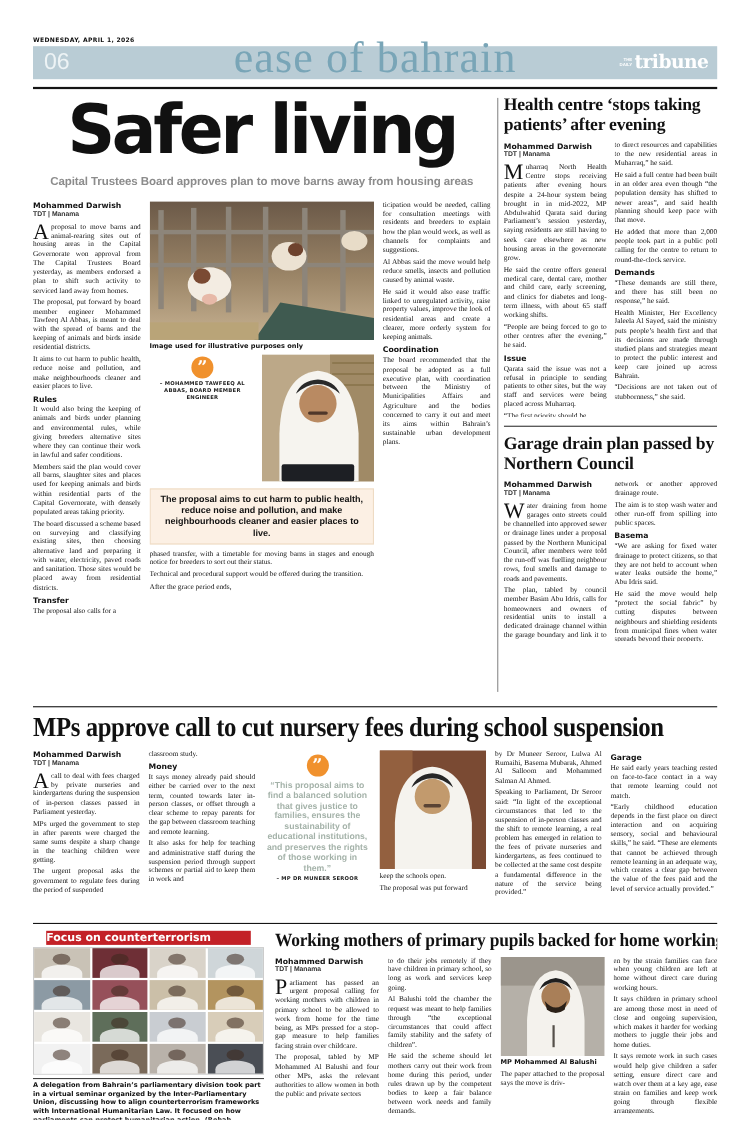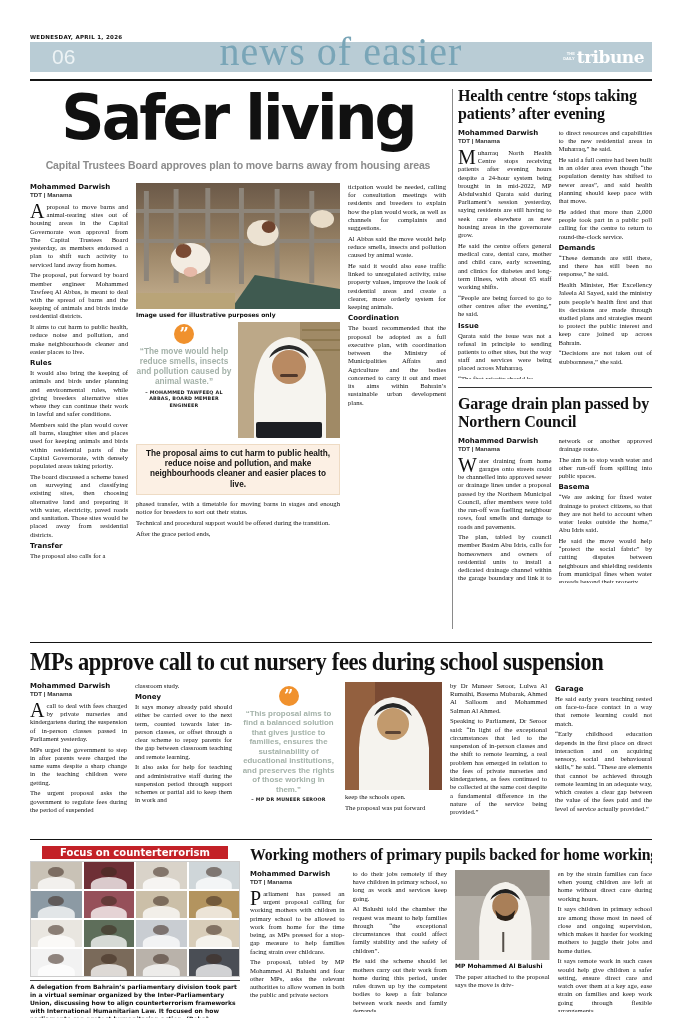--- a/index.html
+++ b/index.html
@@ -2,21 +2,21 @@
 <html><head>
 <meta charset="utf-8">
 <style>
   *{margin:0;padding:0;box-sizing:border-box}
   html,body{background:#888}
   .page{width:682px;height:1024px;margin:0 auto;background:#fff;padding:34px 30px 0;overflow:hidden;position:relative;font-family:"Liberation Serif",serif;color:#111}
 
   
   .date-line{font:bold 5.5px "DejaVu Sans",sans-serif;letter-spacing:.3px;margin-bottom:2px}
   .masthead-bar{position:relative;height:30px;background:#b9ccd5;display:flex;align-items:center}
-  .page-num{font:normal 21px "Liberation Sans",sans-serif;color:#edf3f5;margin-left:22px}
+  .page-num{font:normal 21px "Liberation Sans",sans-serif;color:#edf3f5;margin-left:10px}
   .masthead{position:absolute;left:50%;top:-10px;transform:translateX(-50%);font:normal 40px/1 "Liberation Serif",serif;color:#79a5b7;letter-spacing:1px;white-space:nowrap}
   .logo{margin-left:auto;margin-right:8px;display:flex;align-items:center;gap:2px;color:#fff}
   .logo-stack{font:bold 4px/1.15 "Liberation Sans",sans-serif;text-align:right}
   .logo-name{font:bold 17px/1 "DejaVu Serif",serif;letter-spacing:-.5px}
   .top-rule{height:2px;background:#151515;margin-top:7px}
 
   
   .flow p{font:6.7px/1.23 "Liberation Serif",serif;text-align:justify;margin-bottom:2.5px}
   .flow h4{font:bold 7px "DejaVu Sans",sans-serif;margin:3px 0 2px}
   .dc p:first-child::first-letter{float:left;font-size:20px;line-height:15px;padding:1px 2px 0 0;font-family:"Liberation Serif",serif}
@@ -62,21 +62,21 @@
   .mps h2{font:bold 25px/1 "Liberation Serif",serif;letter-spacing:-.4px;white-space:nowrap;transform:scaleX(.9);transform-origin:left center;margin:2px 0 8px}
   .mps-cols{display:flex;gap:8px;height:150px;overflow:hidden}
   .mps-cols>div{flex:1;overflow:hidden}
   .qbox2{text-align:center;padding-top:4px}
   .qbox2 .qtext{font-size:7.9px}
   .mps-img{height:108px;overflow:hidden;margin-bottom:3px}
 
   
   .bottom{display:flex;gap:10px;height:172px;overflow:hidden;margin-top:2px}
   .ct{width:210px;overflow:hidden}
-  .ct-banner{width:186px;margin:0 auto 2px;background:#c32127;color:#fff;font:bold 10px "DejaVu Sans",sans-serif;text-align:center;padding:1px 0}
+  .ct-banner{width:186px;margin:0 auto 2px;background:#c32127;color:#fff;font:bold 10px "DejaVu Sans",sans-serif;text-align:left;padding:1px 0}
   .vgrid{height:116px;display:grid;grid-template-columns:repeat(4,1fr);grid-template-rows:repeat(4,1fr);gap:2px;background:#fff;border:1px solid #ccc}
   .vcell{position:relative;overflow:hidden;background:#cfc8bd}
   .vcell::before{content:"";position:absolute;left:50%;top:18%;width:32%;height:38%;transform:translateX(-50%);border-radius:50%;background:rgba(60,40,30,.55)}
   .vcell::after{content:"";position:absolute;left:50%;top:55%;width:72%;height:60%;transform:translateX(-50%);border-radius:50% 50% 0 0;background:rgba(255,255,255,.75)}
   .vcell:nth-child(1){background:#c9c2b6}.vcell:nth-child(2){background:#6e2f36}
   .vcell:nth-child(3){background:#d9d3c9}.vcell:nth-child(4){background:#cfd6d9}
   .vcell:nth-child(5){background:#8c9aa4}.vcell:nth-child(6){background:#96505a}
   .vcell:nth-child(7){background:#cbbfa8}.vcell:nth-child(8){background:#b3945f}
   .vcell:nth-child(9){background:#e9e6e0}.vcell:nth-child(10){background:#5e6e5a}
   .vcell:nth-child(11){background:#c9cdd2}.vcell:nth-child(12){background:#d8cdb9}
@@ -91,21 +91,21 @@
   .photo-cap{font:bold 6px "DejaVu Sans",sans-serif;margin:1px 0 4px}
 </style>
 </head>
 <body>
 
 <div class="page">
 
   <div class="date-line">WEDNESDAY, APRIL 1, 2026</div>
   <div class="masthead-bar">
     <div class="page-num">06</div>
-    <div class="masthead">news of easier</div>
+    <div class="masthead">ease of bahrain</div>
     <div class="logo">
       <div class="logo-stack">
         <span>THE</span><br>
         <span>DAILY</span>
       </div>
       <div class="logo-name">tribune</div>
     </div>
   </div>
   <div class="top-rule"></div>
 
@@ -159,21 +159,20 @@
               <ellipse cx="134" cy="44" rx="7" ry="6" fill="#6e432e"></ellipse>
               <ellipse cx="188" cy="36" rx="12" ry="9" fill="#e8dcc8"></ellipse>
               <path d="M96 126 L120 92 L206 106 L206 126 Z" fill="#3f5a50"></path>
               <rect x="0" y="110" width="100" height="16" fill="#b9a478"></rect>
             </svg>
           </div>
           <div class="img-caption">Image used for illustrative purposes only</div>
           <div class="quote-row">
             <div class="qbox">
               <div class="qicon">”</div>
-              <div class="qtext">“The move would help reduce smells, insects and pollution caused by animal waste.”</div>
               <div class="qattr">– MOHAMMED TAWFEEQ AL ABBAS, BOARD MEMBER ENGINEER</div>
             </div>
             <div class="portrait">
               <svg viewBox="0 0 102 116" preserveAspectRatio="none" aria-hidden="true">
                 <rect width="102" height="116" fill="#bca888"></rect>
                 <rect x="62" y="0" width="40" height="116" fill="#a08a66"></rect>
                 <g stroke="#8d7850" stroke-width="2">
                     <line x1="64" y1="8" x2="102" y2="8"></line>
                     <line x1="64" y1="18" x2="102" y2="18"></line>
                     <line x1="64" y1="28" x2="102" y2="28"></line>

